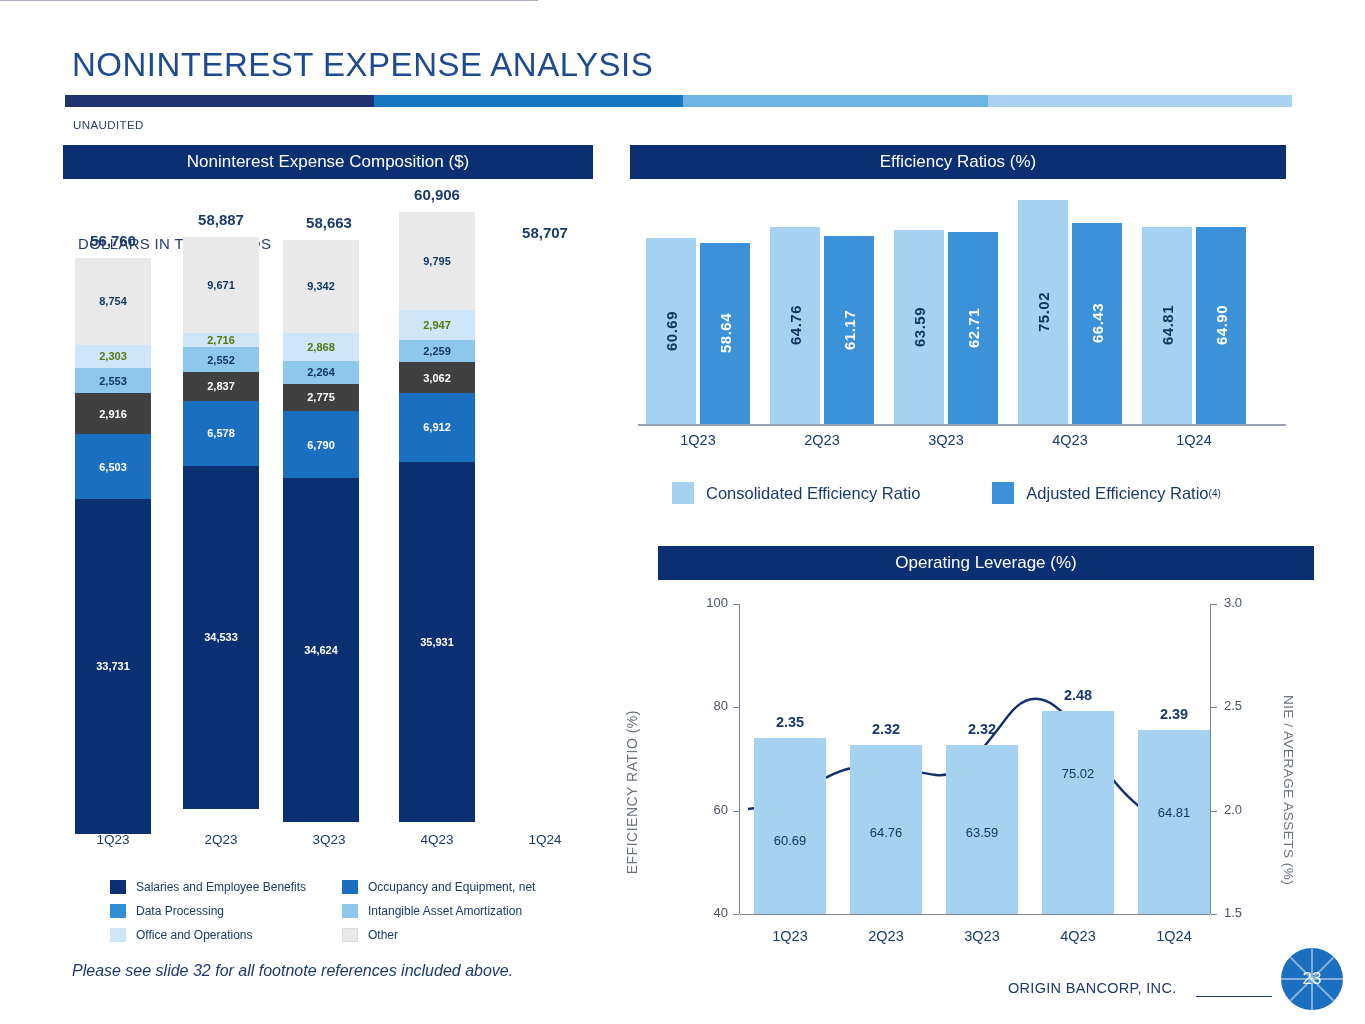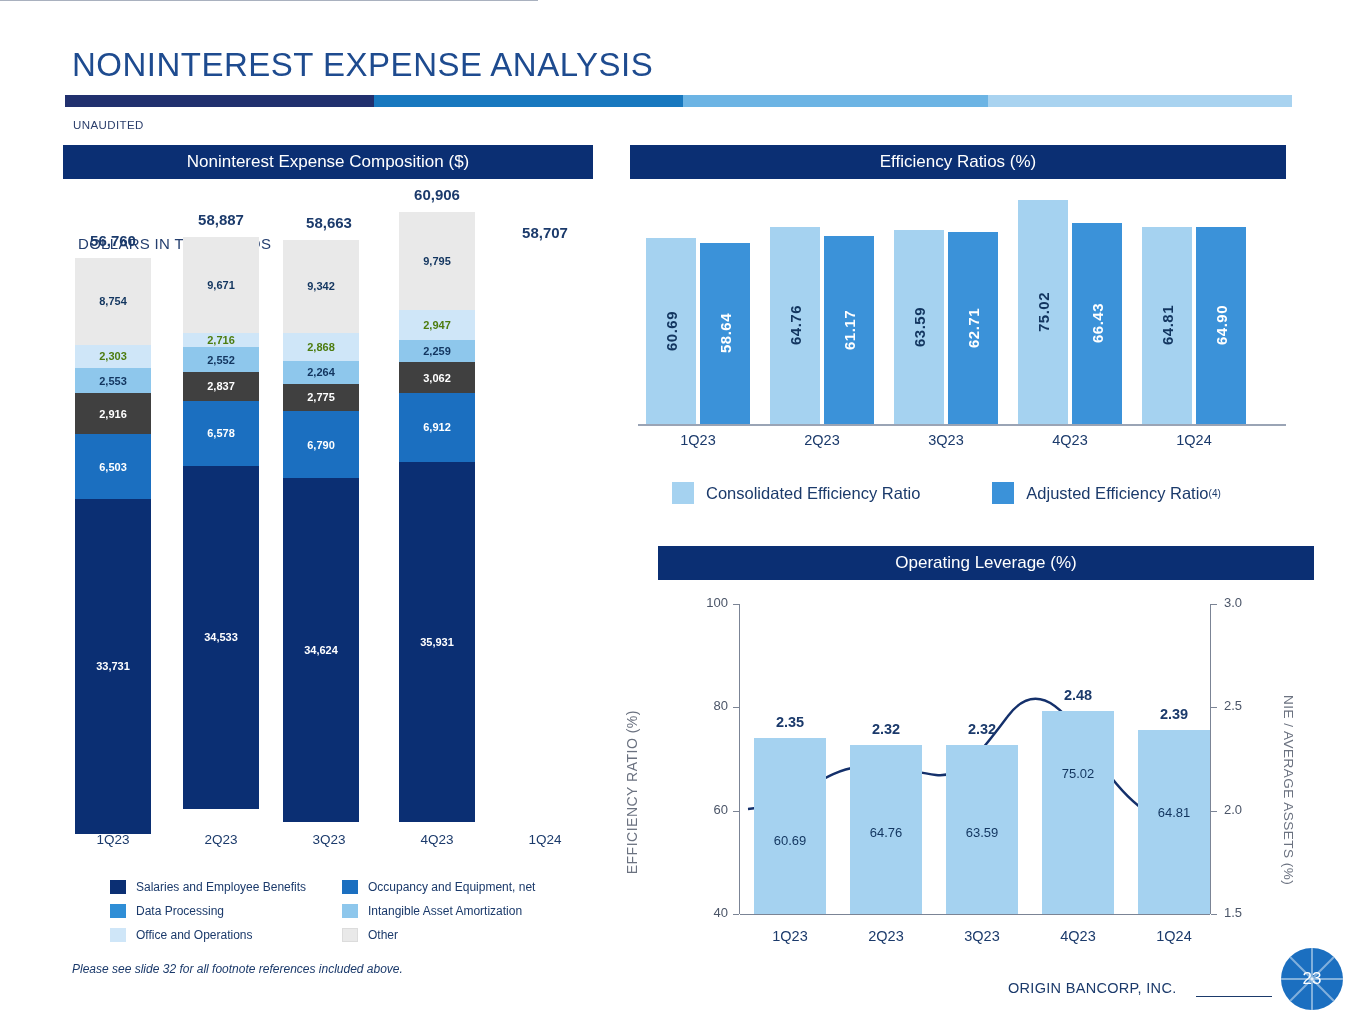--- a/index.html
+++ b/index.html
@@ -68,21 +68,21 @@
   }
 
   
   #nie-legend { position:absolute; left:110px; top:880px; width:470px;
      display:grid; grid-template-columns:232px 232px; row-gap:10px; }
   .lg-item { display:flex; align-items:center; font-size:12px; color:#1b3a6b; }
   .lg-sw { width:16px; height:14px; margin-right:10px; flex:none; }
 
   .footnote {
     position:absolute; left:72px; top:962px;
-    font-size:12px; font-style:italic; color:#1b3a6b;
+    font-size:16px; font-style:italic; color:#1b3a6b;
   }
 
   
   #eff-chart { position:absolute; left:638px; top:190px; width:648px; height:245px; }
   .eff-group { position:absolute; bottom:0; display:flex; align-items:flex-end; gap:4px; }
   .eff-bar { width:50px; position:relative; display:flex; align-items:center; justify-content:center; }
   .eff-bar span {
     writing-mode:vertical-rl; transform:rotate(180deg);
     font-size:15px; font-weight:bold; letter-spacing:0.5px;
   }

